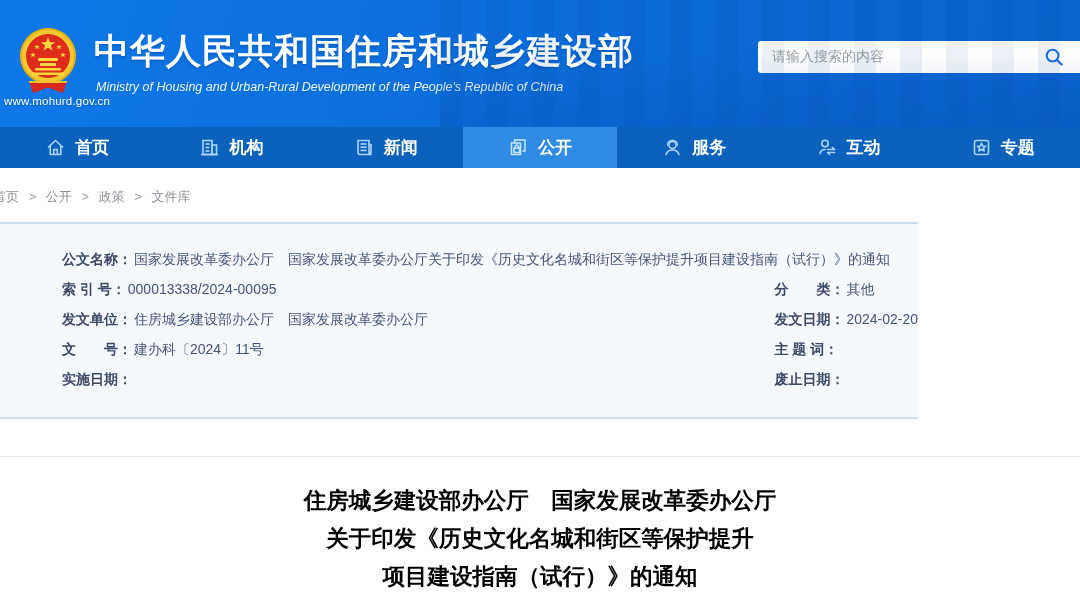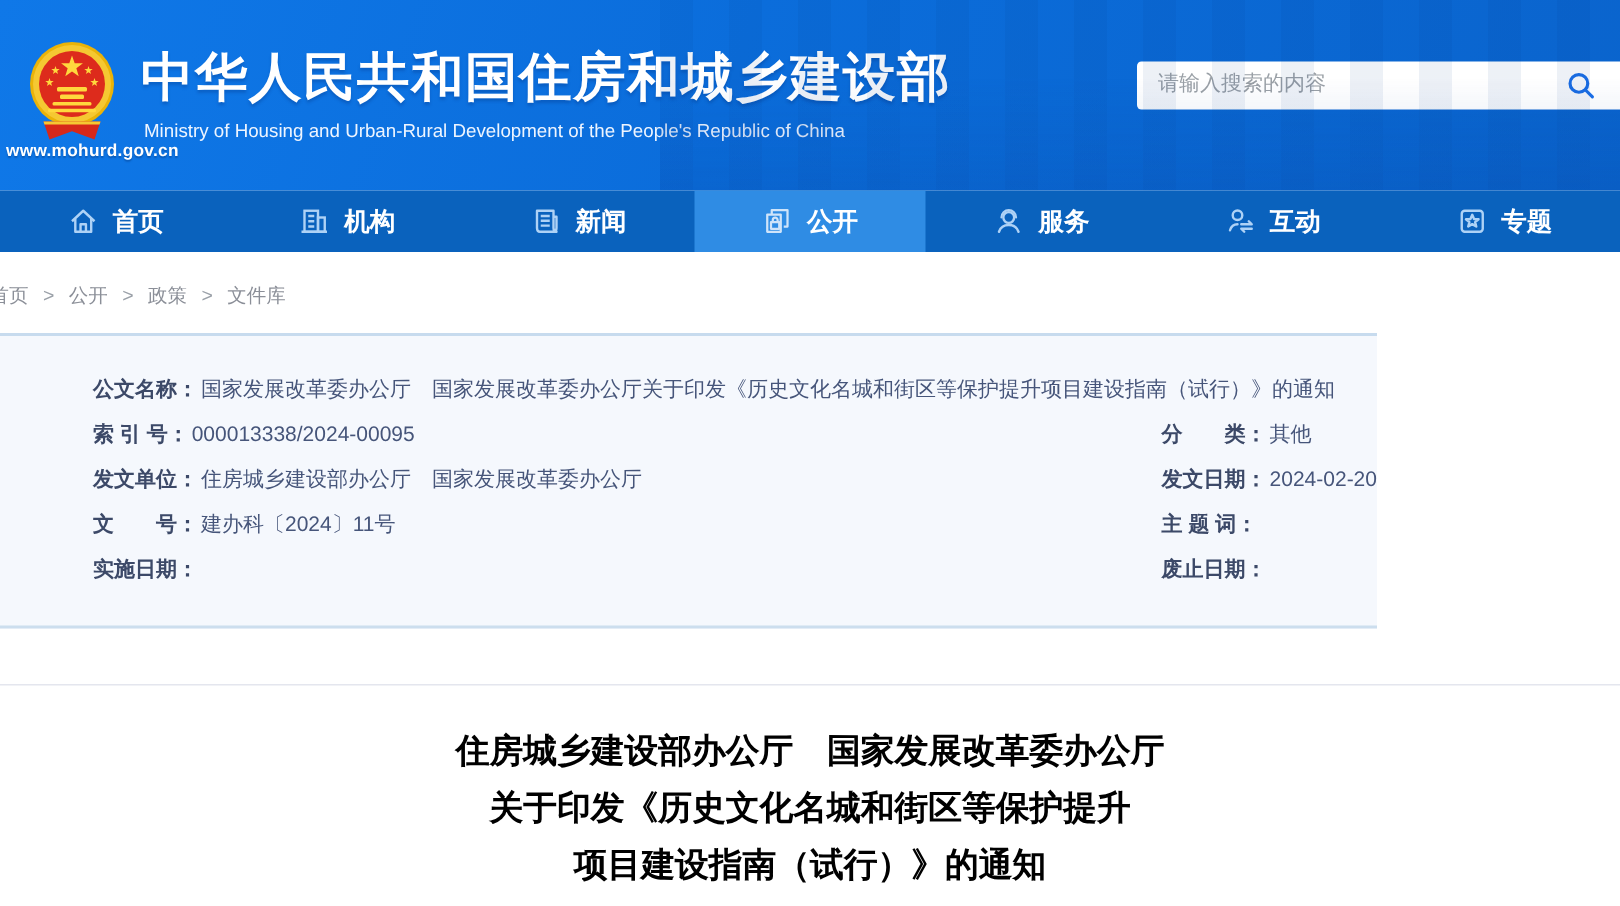--- a/index.html
+++ b/index.html
@@ -14,23 +14,23 @@
     overflow:hidden;
   }
   .header::after{
     content:"";position:absolute;right:0;top:0;width:640px;height:127px;
     background:
       repeating-linear-gradient(90deg, rgba(8,60,140,.10) 0 22px, rgba(255,255,255,0) 22px 46px),
       linear-gradient(180deg, rgba(10,70,160,0) 40%, rgba(9,62,150,.22) 100%);
     opacity:.7;pointer-events:none;
   }
   .emblem{position:absolute;left:18px;top:25px;width:60px;height:72px;}
-  .site-url{position:absolute;left:4px;top:95px;color:#fff;font-weight:bold;font-size:11.5px;letter-spacing:.2px;text-shadow:0 1px 1px rgba(0,40,100,.35);}
+  .site-url{position:absolute;left:4px;top:95px;color:#fff;font-weight:normal;font-size:11.5px;letter-spacing:.2px;text-shadow:0 1px 1px rgba(0,40,100,.35);}
   .title-cn{position:absolute;left:94px;top:28px;color:#fff;font-size:35px;font-weight:bold;letter-spacing:1px;text-shadow:0 2px 2px rgba(0,40,110,.25);white-space:nowrap;}
-  .title-en{position:absolute;left:96px;top:80px;color:#eef5ff;font-size:12.5px;white-space:nowrap;}
+  .title-en{position:absolute;left:96px;top:80px;color:#eef5ff;font-size:12.5px;white-space:nowrap;font-style:italic;}
 
   .search-box{
     position:absolute;left:758px;top:41px;width:322px;height:32px;
     background:#fff;border-radius:3px 0 0 3px;display:flex;align-items:center;padding:0 10px 0 12px;
   }
   .search-input{
     flex:1;border:none;outline:none;font-size:14px;color:#333;background:transparent;
     font-family:Liberation Serif, serif;
   }
   .search-input::placeholder{color:#9aa0a6;}

